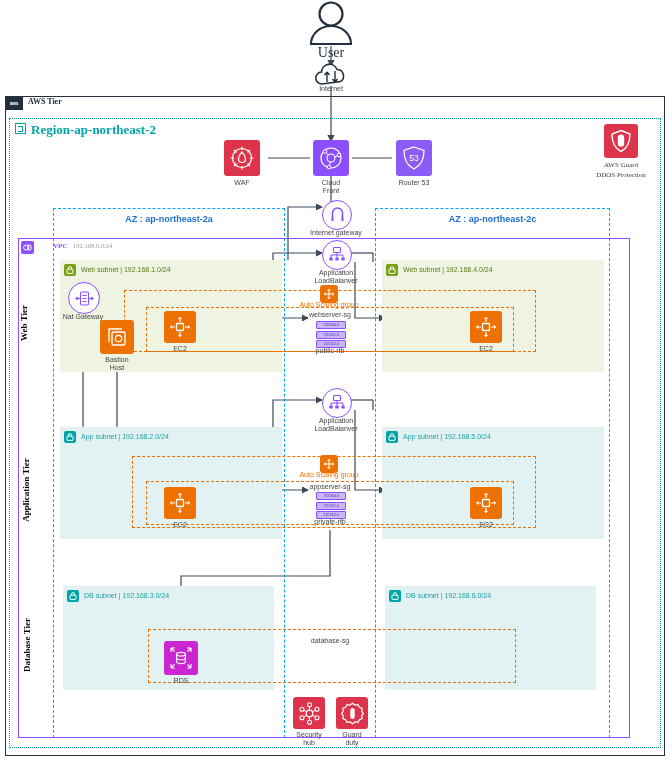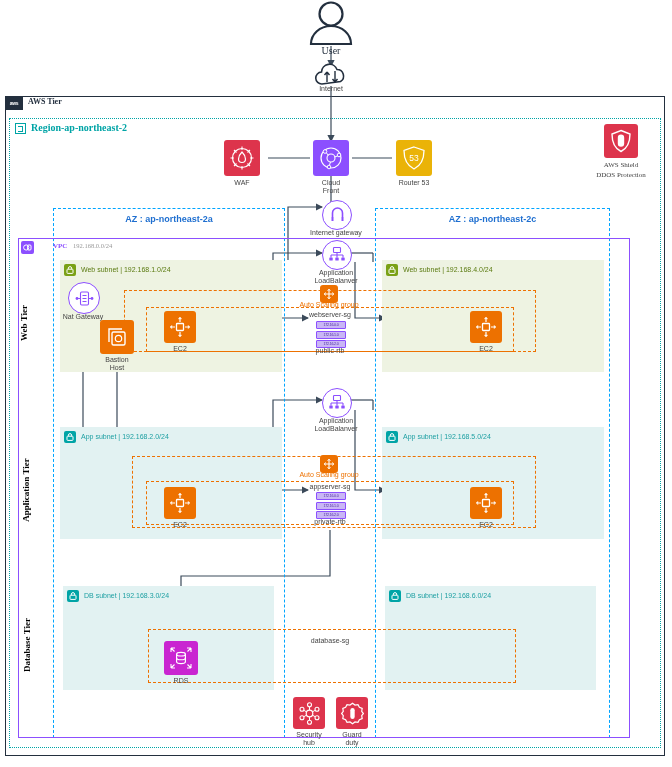--- a/index.html
+++ b/index.html
@@ -10,21 +10,21 @@
   .lbl-dark{color:#232f3e;}
   
   .aws-cloud{position:absolute;left:5px;top:96px;width:660px;height:660px;border:1px solid #232f3e;box-sizing:border-box;}
   .aws-cloud-badge{position:absolute;left:-1px;top:-1px;width:18px;height:14px;background:#232f3e;color:#fff;
     font-size:5px;display:flex;align-items:center;justify-content:center;font-weight:bold;letter-spacing:-.3px;}
   .aws-cloud-title{position:absolute;left:22px;top:0px;font-size:8px;font-weight:bold;
     font-family:"Liberation Serif",serif;color:#232f3e;}
   .region{position:absolute;left:9px;top:118px;width:652px;height:630px;border:1px dotted #00a4a6;box-sizing:border-box;}
   .region-badge{position:absolute;left:5px;top:4px;width:11px;height:11px;border:1px solid #00a4a6;box-sizing:border-box;}
   .region-badge:after{content:"";position:absolute;left:2px;top:2px;width:5px;height:6px;border:1px solid #00a4a6;border-left:none;box-sizing:border-box;}
-  .region-title{position:absolute;left:21px;top:3px;font-size:10px;font-weight:bold;
+  .region-title{position:absolute;left:21px;top:3px;font-size:13px;font-weight:bold;
     font-family:"Liberation Serif",serif;color:#00a4a6;}
   .vpc{position:absolute;left:18px;top:238px;width:612px;height:500px;border:1px solid #8c4fff;box-sizing:border-box;}
   .vpc-badge{position:absolute;left:2px;top:2px;width:13px;height:13px;background:#8c4fff;border-radius:2px;
     display:flex;align-items:center;justify-content:center;}
   .vpc-title{position:absolute;left:34px;top:3px;font-size:7px;font-weight:bold;
     font-family:"Liberation Serif",serif;color:#8c4fff;}
   .vpc-cidr{position:absolute;left:54px;top:3px;font-size:6.5px;font-family:"Liberation Serif",serif;color:#999;}
   .az{position:absolute;border:1px dashed #00a4ff;box-sizing:border-box;}
   .az-title{position:absolute;top:5px;width:100%;text-align:center;font-size:9px;font-weight:bold;color:#1f6fd0;}
   .subnet{position:absolute;box-sizing:border-box;}
@@ -97,21 +97,21 @@
     <path d="M330,530 L330,576 L181,576 L181,642" marker-end="url(#ah)"></path>
   </g>
 </svg>
 
 <div class="icon" style="left:306px;top:0px;width:50px;height:46px;z-index:3">
   <svg width="50" height="46" viewBox="0 0 50 46">
     <circle cx="25" cy="14" r="11.5" fill="#fff" stroke="#232f3e" stroke-width="2.2"></circle>
     <path d="M5,44 a20,18 0 0 1 40,0 z" fill="#fff" stroke="#232f3e" stroke-width="2.2"></path>
   </svg>
 </div>
-<div class="lbl lbl-dark" style="left:296px;top:45px;width:70px;font-size:10px;font-family:'Liberation Serif',serif;z-index:3">User</div>
+<div class="lbl lbl-dark" style="left:296px;top:45px;width:70px;font-size:14px;font-family:'Liberation Serif',serif;z-index:3">User</div>
 
 <div class="icon" style="left:313px;top:63px;width:36px;height:24px;z-index:3">
   <svg width="36" height="24" viewBox="0 0 36 24">
     <path d="M9,21 a6,6 0 0 1 -0.5,-12 a8,8 0 0 1 15.5,-2.5 a6.5,6.5 0 0 1 3.5,12 z" fill="#fff" stroke="#232f3e" stroke-width="1.6"></path>
     <path d="M14,19 L14,9 M14,9 L11.5,12 M14,9 L16.5,12" stroke="#232f3e" stroke-width="1.4" fill="none"></path>
     <path d="M22,8 L22,19 M22,19 L19.5,16 M22,19 L24.5,16" stroke="#232f3e" stroke-width="1.4" fill="none"></path>
   </svg>
 </div>
 <div class="lbl" style="left:301px;top:85px;width:60px;z-index:3">Internet</div>
 
@@ -141,35 +141,35 @@
     <circle cx="13" cy="13" r="4" fill="none" stroke="#fff" stroke-width="1.1"></circle>
     <circle cx="7" cy="6.5" r="1.8" fill="#8c4fff" stroke="#fff" stroke-width="1"></circle>
     <circle cx="21" cy="10" r="1.8" fill="#8c4fff" stroke="#fff" stroke-width="1"></circle>
     <circle cx="11" cy="22" r="1.8" fill="#8c4fff" stroke="#fff" stroke-width="1"></circle>
     <path d="M8.5,8 L10.5,10.5 M19.5,11 L16.5,12 M11.5,20 L12.5,17" stroke="#fff" stroke-width="1"></path>
   </svg>
 </div>
 <div class="lbl" style="left:301px;top:179px;width:60px;z-index:4">Cloud
 Front</div>
 
-<div class="sqicon" style="left:396px;top:140px;width:36px;height:36px;background:#eab308;z-index:4">
+<div class="sqicon" style="left:396px;top:140px;width:36px;height:36px;background:#8b5cf6;z-index:4">
   <svg width="26" height="26" viewBox="0 0 26 26">
     <path d="M13,2 L23,5.5 C23,15 19,21 13,24 C7,21 3,15 3,5.5 z" fill="none" stroke="#fff" stroke-width="1.3"></path>
     <text x="13" y="16" font-size="8.5" fill="#fff" text-anchor="middle" font-family="Liberation Sans, sans-serif">53</text>
   </svg>
 </div>
 <div class="lbl" style="left:384px;top:179px;width:60px;z-index:4">Router 53</div>
 
 <div class="sqicon" style="left:604px;top:124px;width:34px;height:34px;background:#dd344c;z-index:4">
   <svg width="22" height="24" viewBox="0 0 22 24">
     <path d="M11,1.5 L20,5 C20,14 16,20 11,22.5 C6,20 2,14 2,5 z" fill="none" stroke="#fff" stroke-width="1.4"></path>
     <path d="M11,5.5 a3.2,3.2 0 0 1 3.2,3.2 L14.2,14.5 a3.2,3.2 0 0 1 -6.4,0 L7.8,8.7 a3.2,3.2 0 0 1 3.2,-3.2 z" fill="#fff"></path>
   </svg>
 </div>
-<div class="lbl" style="left:591px;top:161px;width:60px;font-family:'Liberation Serif',serif;z-index:4">AWS Shield</div>
+<div class="lbl" style="left:591px;top:161px;width:60px;font-family:'Liberation Serif',serif;z-index:4">AWS Guard</div>
 <div class="lbl" style="left:581px;top:171px;width:80px;font-family:Liberation Serif, serif;z-index:4">DDOS Protection</div>
 
 <div class="az" style="left:53px;top:208px;width:232px;height:530px;z-index:2">
   <div class="az-title">AZ : ap-northeast-2a</div>
 </div>
 <div class="az" style="left:375px;top:208px;width:235px;height:530px;z-index:2">
   <div class="az-title">AZ : ap-northeast-2c</div>
 </div>
 
 <div class="vpc" style="z-index:2">

